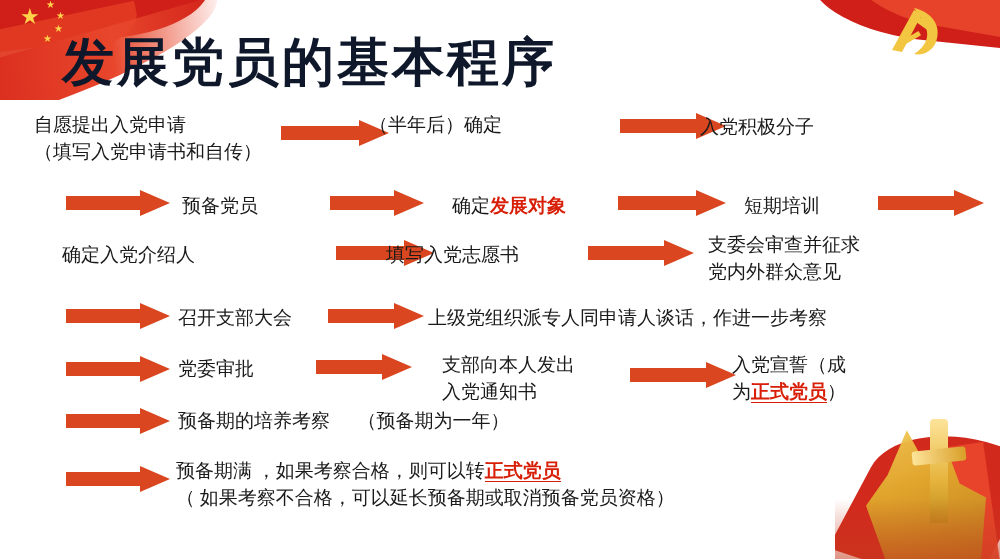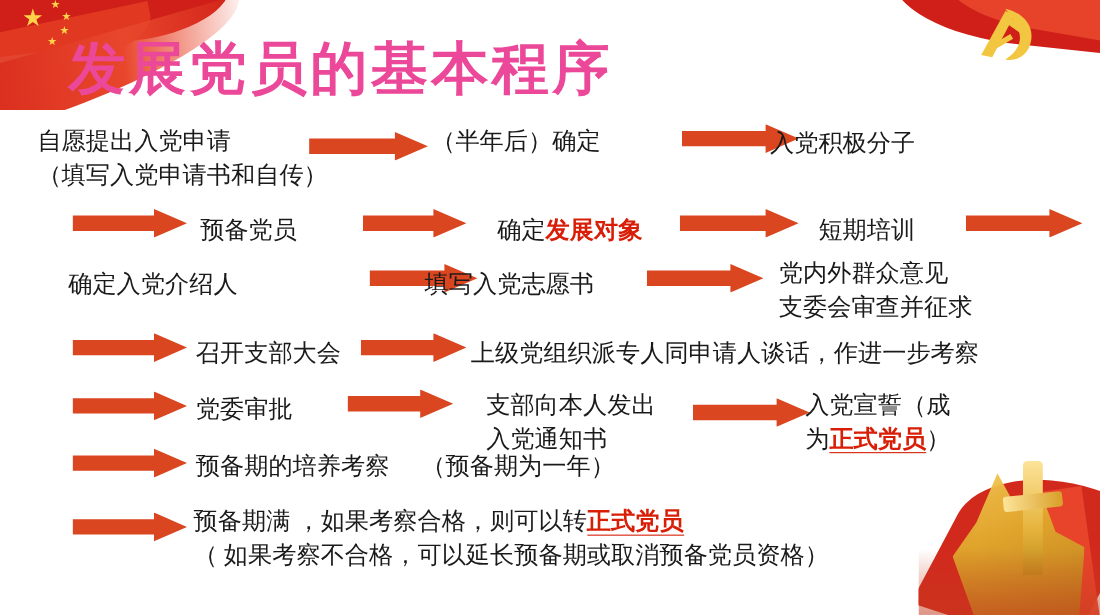--- a/index.html
+++ b/index.html
@@ -180,30 +180,30 @@
     background: linear-gradient(0deg, rgba(196,60,30,.55), rgba(196,60,30,0));
   }
 
   
   .title {
     position: absolute;
     left: 62px;
     top: 28px;
     font-size: 52px;
     font-weight: bold;
-    color: #ec4899;
+    color: #0f172a;
     letter-spacing: 3px;
     font-family: "Liberation Serif", "DejaVu Serif", serif;
     white-space: nowrap;
   }
 
   
   .node {
     position: absolute;
-    font-size: 22px;
+    font-size: 19px;
     color: #1a1a1a;
     line-height: 1.42;
     white-space: nowrap;
   }
   .node .hl {
     color: #d81e06;
     font-weight: bold;
   }
   .node .hl-u {
     color: #d81e06;
@@ -251,21 +251,21 @@
     <div>自愿提出入党申请</div>
     <div>（填写入党申请书和自传）</div>
   </div>
 
   <div class="arrow" style="left:281px; top:120px; width:108px;">
     <svg viewBox="0 0 108 26" preserveAspectRatio="none">
         <path d="M0 6 H78 V0 L108 13 L78 26 V20 H0 Z" fill="#d9461f"></path>
       </svg>
   </div>
 
-  <div class="node" style="left:392px; top:112px;">
+  <div class="node" style="left:369px; top:112px;">
     <div>（半年后）确定</div>
   </div>
 
   <div class="arrow" style="left:620px; top:113px; width:106px;">
     <svg viewBox="0 0 106 26" preserveAspectRatio="none">
         <path d="M0 6 H76 V0 L106 13 L76 26 V20 H0 Z" fill="#d9461f"></path>
       </svg>
   </div>
 
   <div class="node" style="left:700px; top:114px;">
@@ -322,22 +322,22 @@
     <div>填写入党志愿书</div>
   </div>
 
   <div class="arrow" style="left:588px; top:240px; width:106px;">
     <svg viewBox="0 0 106 26" preserveAspectRatio="none">
         <path d="M0 6 H76 V0 L106 13 L76 26 V20 H0 Z" fill="#d9461f"></path>
       </svg>
   </div>
 
   <div class="node" style="left:708px; top:232px;">
+    <div>支委会审查并征求</div>
     <div>党内外群众意见</div>
-    <div>支委会审查并征求</div>
   </div>
 
   <div class="arrow" style="left:66px; top:303px; width:104px;">
     <svg viewBox="0 0 104 26" preserveAspectRatio="none">
         <path d="M0 6 H74 V0 L104 13 L74 26 V20 H0 Z" fill="#d9461f"></path>
       </svg>
   </div>
 
   <div class="node" style="left:178px; top:305px;">
     <div>召开支部大会</div>

